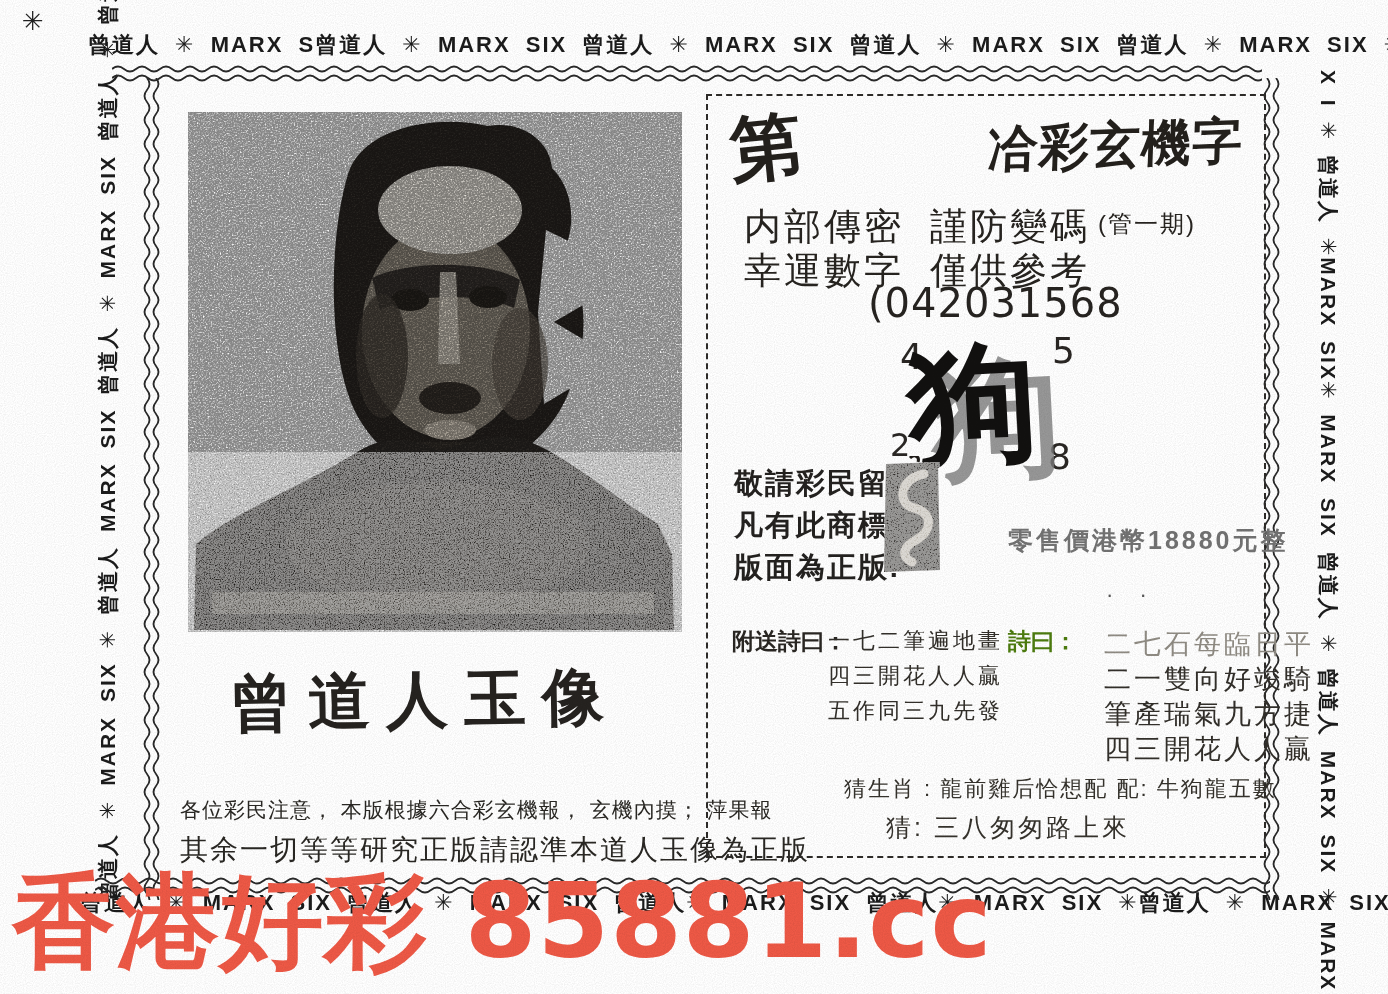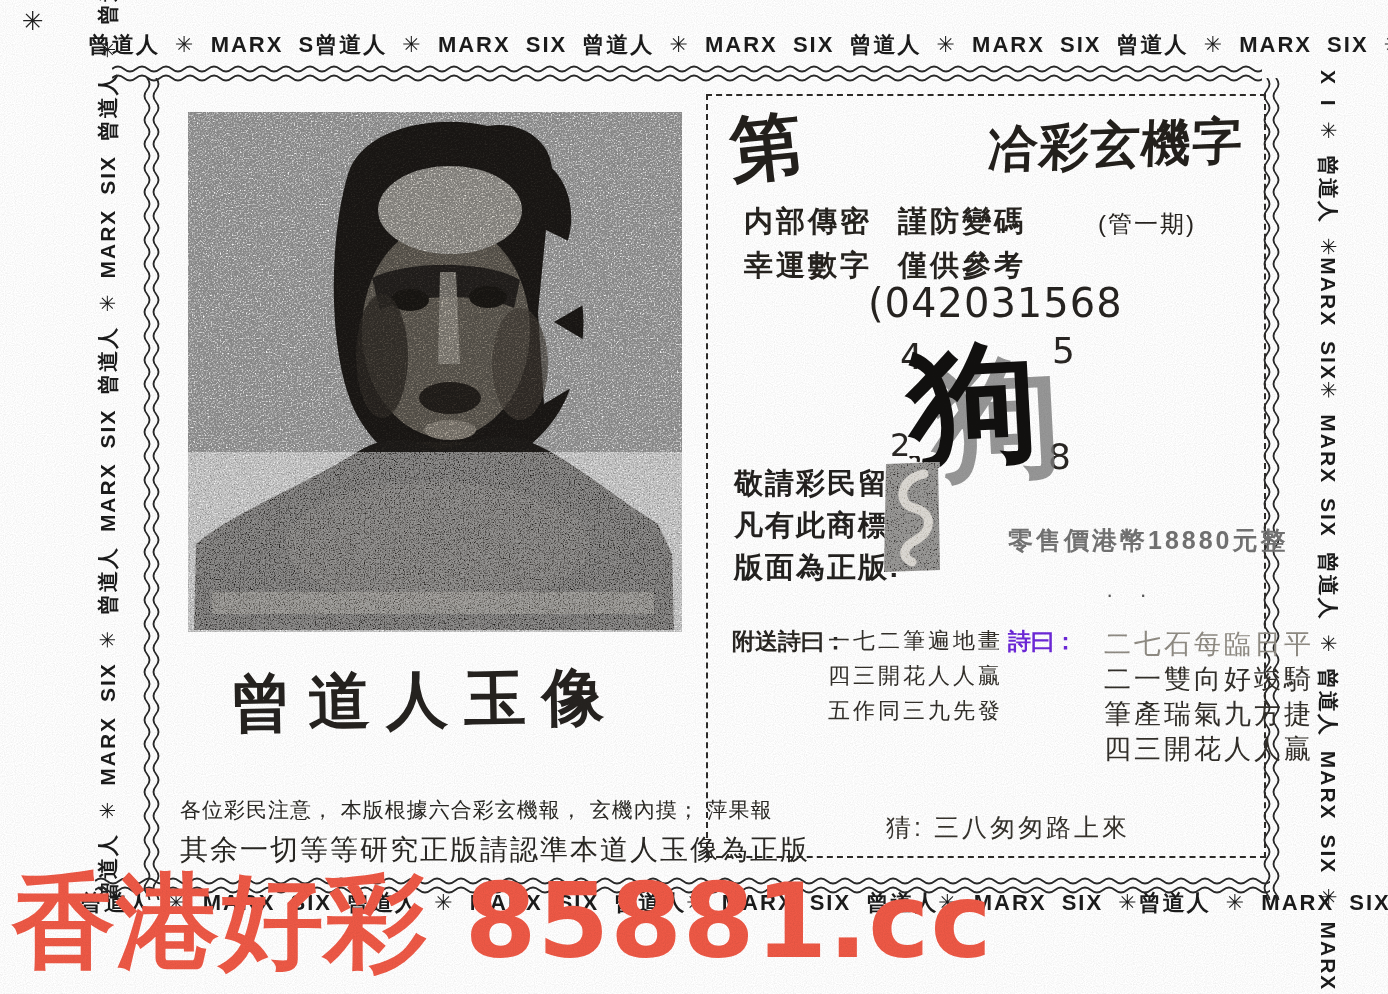--- a/index.html
+++ b/index.html
@@ -40,41 +40,41 @@
   }
   .issue-char{
     left:22px; top:4px; font-family:"Liberation Serif","DejaVu Serif",serif;
     font-size:72px; font-weight:900; transform:rotate(-6deg); color:#24211d;
   }
   .panel-title{
     left:280px; top:16px; font-family:"Liberation Serif","DejaVu Serif",serif;
     font-size:50px; font-weight:900; letter-spacing:1px; white-space:nowrap;
     transform:rotate(-2deg) skewX(-4deg); color:#24211d;
   }
-  .info-row{left:36px; font-size:29px; letter-spacing:3px; white-space:nowrap; color:#272420; font-weight:700;}
+  .info-row{left:36px; font-size:37px; letter-spacing:3px; white-space:nowrap; color:#272420; font-weight:400;}
   .info-row .gap{display:inline-block; width:26px;}
   .row1{top:106px;} .row2{top:150px;}
   .issue-note{left:390px; top:112px; font-size:24px; letter-spacing:2px; color:#272420;}
   .serial{left:160px; top:184px; font-size:40px; font-family:"DejaVu Sans","Liberation Sans",sans-serif; letter-spacing:1px; color:#272421;}
   .lucky{font-family:"DejaVu Sans","Liberation Sans",sans-serif; font-size:36px; color:#2a2understanding724;}
   .lucky{color:#2a2724;}
   .n4{left:192px; top:240px;} .n5{left:344px; top:234px;}
   .n2{left:182px; top:330px; font-size:32px;} .n8{left:340px; top:340px;}
   .zodiac{
     left:200px; top:222px; font-family:"Liberation Serif","DejaVu Serif",serif;
     font-size:130px; font-weight:900; color:#121110;
     text-shadow:22px 16px 0 rgba(125,125,125,.8);
     transform:rotate(-3deg);
   }
   .tm-notice{left:26px; top:366px; font-size:29px; line-height:42px; letter-spacing:2px; font-weight:700; color:#242220; white-space:nowrap;}
   .stamp{left:172px; top:360px; width:64px; height:120px;}
   .price{left:300px; top:428px; font-size:25px; letter-spacing:3px; color:#737373; font-weight:600; white-space:nowrap;}
   .dots{left:398px; top:486px; font-size:22px; letter-spacing:10px; color:#555;}
   .poem-label1{left:24px; top:530px; font-size:23px; color:#2a2723; font-weight:600;text-align:right;}
-  .poem-label2{left:300px; top:530px; font-size:23px; color:#6d28d9; font-weight:600;}
+  .poem-label2{left:300px; top:530px; font-size:23px; color:#4d7c0f; font-weight:600;}
   .poem-line{font-size:22px; letter-spacing:3px; color:#33302b; white-space:nowrap;}
   .p1{left:120px;} .p2{left:396px; font-size:27px;}
   .y0{top:530px;} .y1{top:565px;} .y2{top:600px;} .y3{top:635px;}
   .p2.y0{color:#908c84;}
   .zodiac-guess{left:136px; top:678px; font-size:22px; letter-spacing:2px; color:#36332d; white-space:nowrap;}
   .guess2{left:178px; top:715px; font-size:25px; letter-spacing:3px; color:#36332d; white-space:nowrap;}
   
   .watermark{
     left:12px; top:854px; font-size:103px; font-weight:800; white-space:nowrap;
     letter-spacing:1px; z-index:40; font-family:"DejaVu Sans","Liberation Sans",sans-serif;
@@ -219,20 +219,21 @@
     <div class="abs poem-line p1 y0">一七二筆遍地畫</div>
     <div class="abs poem-line p1 y1">四三開花人人贏</div>
     <div class="abs poem-line p1 y2">五作同三九先發</div>
 
     <div class="abs poem-label2">詩曰：</div>
     <div class="abs poem-line p2 y0">二七石每臨日平</div>
     <div class="abs poem-line p2 y1">二一雙向好竣騎</div>
     <div class="abs poem-line p2 y2">筆產瑞氣九方捷</div>
     <div class="abs poem-line p2 y3">四三開花人人贏</div>
 
+    <div class="abs zodiac-guess">猜生肖 : 龍前雞后恰想配 配: 牛狗龍五數</div>
     <div class="abs guess2">猜: 三八匆匆路上來</div>
   </div>
 
   <div class="abs watermark" style="color: rgb(238, 89, 70); text-align: right;">香港好彩 85881.cc</div>
 
   <div class="abs speckle">
     <svg width="1388" height="994" xmlns="http://www.w3.org/2000/svg">
       <filter id="pageNoise">
           <feTurbulence type="fractalNoise" baseFrequency="0.9" numOctaves="1" seed="21"></feTurbulence>
       <feColorMatrix type="matrix" values="0 0 0 0 0  0 0 0 0 0  0 0 0 0 0  1 1 1 -2.2 0"></feColorMatrix>

